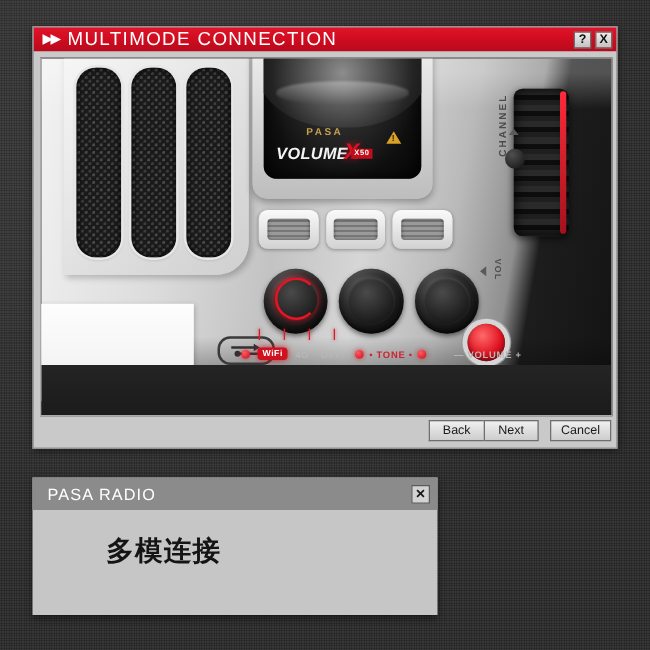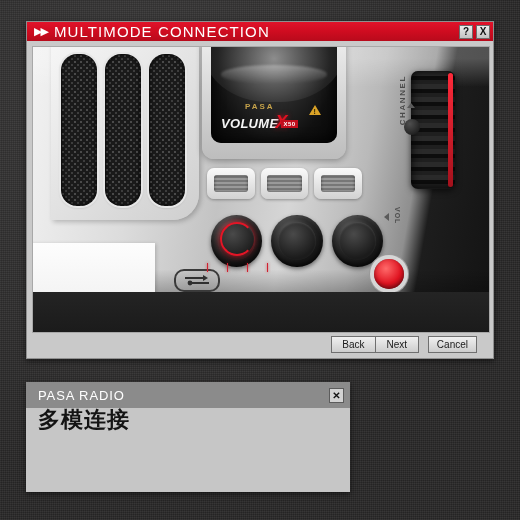--- a/index.html
+++ b/index.html
@@ -446,21 +446,21 @@
   }
 
   
   #footer {
     position: absolute;
     left: 0; right: 0; bottom: 0;
     height: 27px;
     display: flex;
     align-items: center;
     justify-content: flex-end;
-    padding-right: 16px;
+    padding-right: 4px;
     gap: 9px;
   }
   .dlg-btn {
     min-width: 44px;
     height: 17px;
     background: linear-gradient(180deg,#f0f0f0,#cdcdcd);
     border: 1px solid #6f6f6f;
     color: #1a1a1a;
     font-size: 10px;
     display:flex; align-items:center; justify-content:center;
@@ -500,21 +500,21 @@
     width: 15px; height: 15px;
     background: #d3d3d3;
     border: 1px solid #5c5c5c;
     color: #141414;
     font-size: 10px;
     font-weight: bold;
     display:flex;align-items:center;justify-content:center;
     box-sizing:border-box;
     cursor:pointer;
   }
-  #info-body { padding: 0 0 0 12px; }
+  #info-body { padding: 21px 0 0 12px; margin-left: 47px; }
   #info-title {
     color: #141414;
     font-size: 22px;
     font-weight: bold;
     letter-spacing: 1px;
     line-height: 1.1;
   }
   #info-sub {
     margin-top: 7px;
     color: #1c1c1c;
@@ -598,20 +598,37 @@
       </svg>
     </div>
 
     <div id="ticks">
       <span style="left:6px"></span>
       <span style="left:26px"></span>
       <span style="left:46px"></span>
       <span style="left:66px"></span>
     </div>
 
+    <div id="labels">
+      <span class="lbl-dot"></span>
+      <span class="lbl-gap" style="width:6px"></span>
+      <span class="lbl-chip">WiFi</span>
+      <span class="lbl-gap" style="width:6px"></span>
+      <span class="lbl-txt dim">4G</span>
+      <span class="lbl-gap" style="width:9px"></span>
+      <span class="lbl-txt dim">OFF</span>
+      <span class="lbl-gap" style="width:11px"></span>
+      <span class="lbl-dot"></span>
+      <span class="lbl-gap" style="width:4px"></span>
+      <span class="lbl-txt">• TONE •</span>
+      <span class="lbl-gap" style="width:4px"></span>
+      <span class="lbl-dot"></span>
+      <span class="lbl-gap" style="width:22px"></span>
+      <span class="lbl-txt dim">—  VOLUME  +</span>
+    </div>
 
     <div id="stage-foot"></div>
   </div>
 
   <div id="footer">
     <div style="display:flex">
       <div class="dlg-btn pair" id="btn-back">Back</div>
       <div class="dlg-btn pair">Next</div>
     </div>
     <div class="dlg-btn">Cancel</div>

